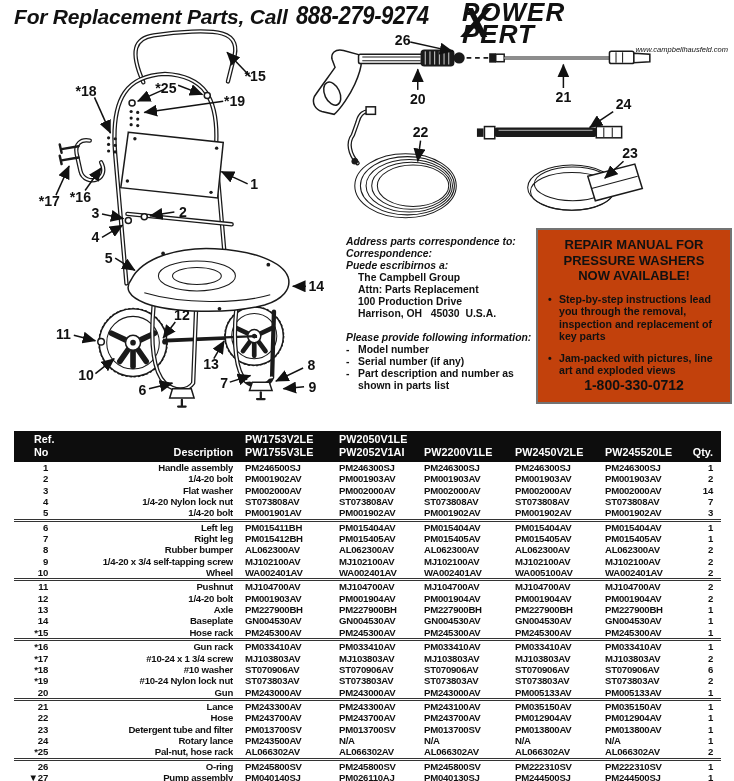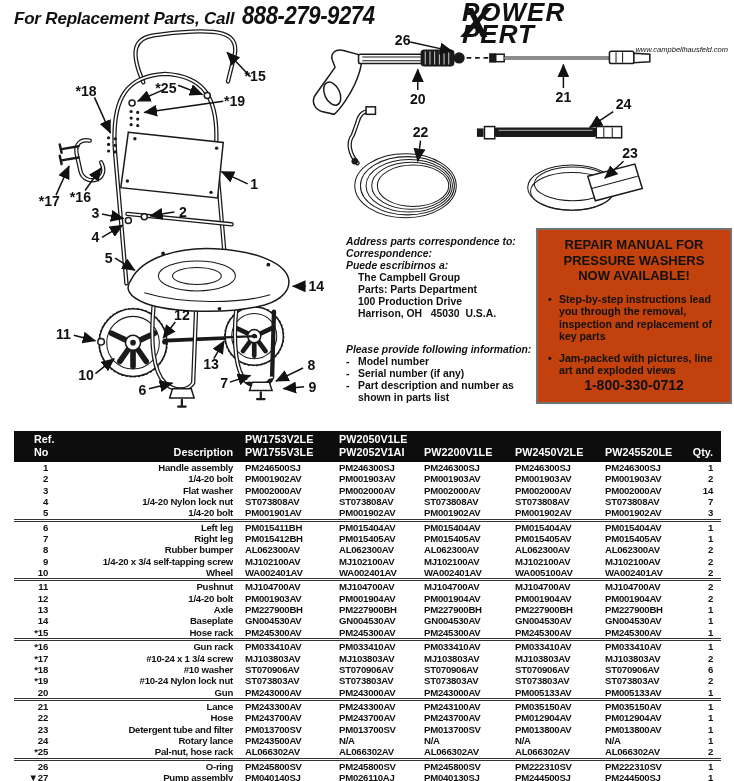--- a/index.html
+++ b/index.html
@@ -1,41 +1,41 @@
 <!DOCTYPE html>
 <html><head>
 <meta charset="utf-8">
 <style>
   html,body{margin:0;padding:0;background:#e8e8e8;}
   .page{position:relative;width:734px;height:781px;background:#fff;overflow:hidden;
         font-family:"Liberation Sans",sans-serif;color:#111;}
   
   .hdr-call{position:absolute;left:14px;top:0;display:flex;align-items:baseline;gap:8px;white-space:nowrap;}
-  .call-txt{font-size:17px;font-weight:bold;font-style:italic;letter-spacing:-0.2px;}
+  .call-txt{font-size:21px;font-weight:bold;font-style:italic;letter-spacing:-0.2px;}
   .call-phone{font-size:26px;font-weight:bold;font-style:italic;display:inline-block;
               transform:scaleX(.85);transform-origin:left bottom;letter-spacing:-0.5px;}
   .logo{position:absolute;right:4px;top:1px;width:268px;}
   .logo .tag{font-size:7.5px;font-weight:bold;font-style:italic;text-align:left;padding-left:58px;}
   .logo .brand{display:flex;align-items:baseline;justify-content:flex-end;line-height:22px;flex-direction:column;}
   .logo .bp{font-size:26px;font-weight:bold;font-style:italic;letter-spacing:1px;}
   .logo .bx{font-size:42px;font-weight:bold;font-style:italic;margin:0 -4px;line-height:0;}
   .logo .url{font-size:7.5px;font-style:italic;text-align:right;padding-right:2px;}
   
   svg text{font:700 15px "Liberation Sans",sans-serif;fill:#111;}
   .t {stroke:#1a1a1a;stroke-width:4.6;fill:none;stroke-linecap:round;stroke-linejoin:round;}
   .ti{stroke:#fff;stroke-width:1.9;fill:none;stroke-linecap:round;stroke-linejoin:round;}
   .o {stroke:#1a1a1a;stroke-width:1.6;fill:#fff;}
   .thin{stroke:#1a1a1a;stroke-width:1.1;fill:none;}
   .dk{fill:#1a1a1a;}
   .ln{stroke:#111;stroke-width:1.6;}
   
   .address{position:absolute;left:346px;top:236px;width:188px;font-size:10.4px;line-height:12px;font-weight:bold;}
   .address .it{font-style:italic;}
   .address .ad{padding-left:12px;}
-  .address .provide{margin-top:24px;}
+  .address .provide{margin-top:12px;}
   .address .li{display:flex;margin-top:0;}
   .address .dash{width:12px;flex:0 0 12px;text-align:left;}
   .address .li span:last-child{flex:1;}
   
   .repair{position:absolute;left:536px;top:228px;width:172px;border:2px solid #737373;
           padding:7px 10px 9px 10px;background:#c2410c;}
   .repair .rt{font-size:13px;font-weight:bold;text-align:center;line-height:15.5px;}
   .repair .rb{display:flex;font-size:10.6px;font-weight:bold;line-height:12.6px;margin-top:9px;}
   .repair .bu{flex:0 0 11px;}
   .repair .ro1{font-size:14px;font-weight:bold;text-align:center;margin-top:9px;line-height:16px;}
@@ -295,21 +295,21 @@
       <text x="424" y="144">22</text>
       <text x="647" y="167">23</text>
     </g>
   </svg>
 
   <div class="address">
     <div class="it">Address parts correspondence to:</div>
     <div class="it">Correspondence:</div>
     <div class="it">Puede escribirnos a:</div>
     <div class="ad">The Campbell Group</div>
-    <div class="ad">Parts: Parts Department</div>
+    <div class="ad">Attn: Parts Replacement</div>
     <div class="ad">100 Production Drive</div>
     <div class="ad">Harrison, OH&nbsp;&nbsp; 45030&nbsp; U.S.A.</div>
     <div class="it provide">Please provide following information:</div>
     <div class="li">
       <span class="dash">-</span>
       <span>Model number</span>
     </div>
     <div class="li">
       <span class="dash">-</span>
       <span>Serial number (if any)</span>

